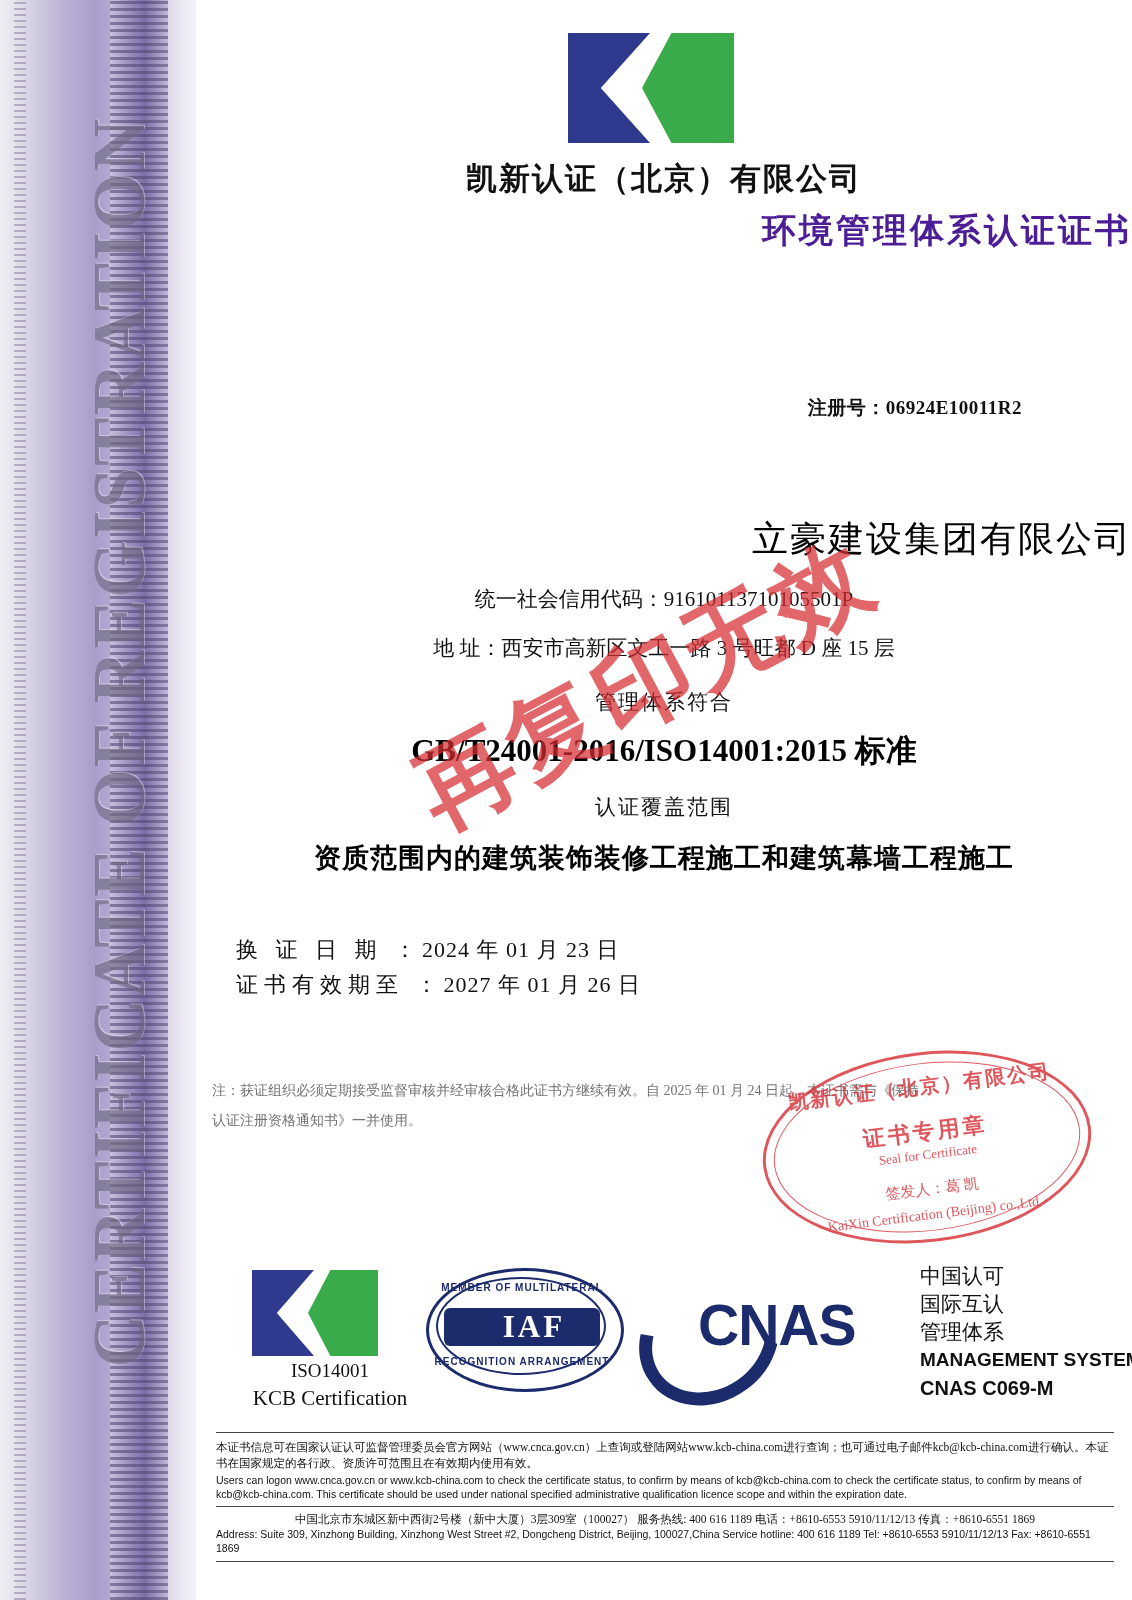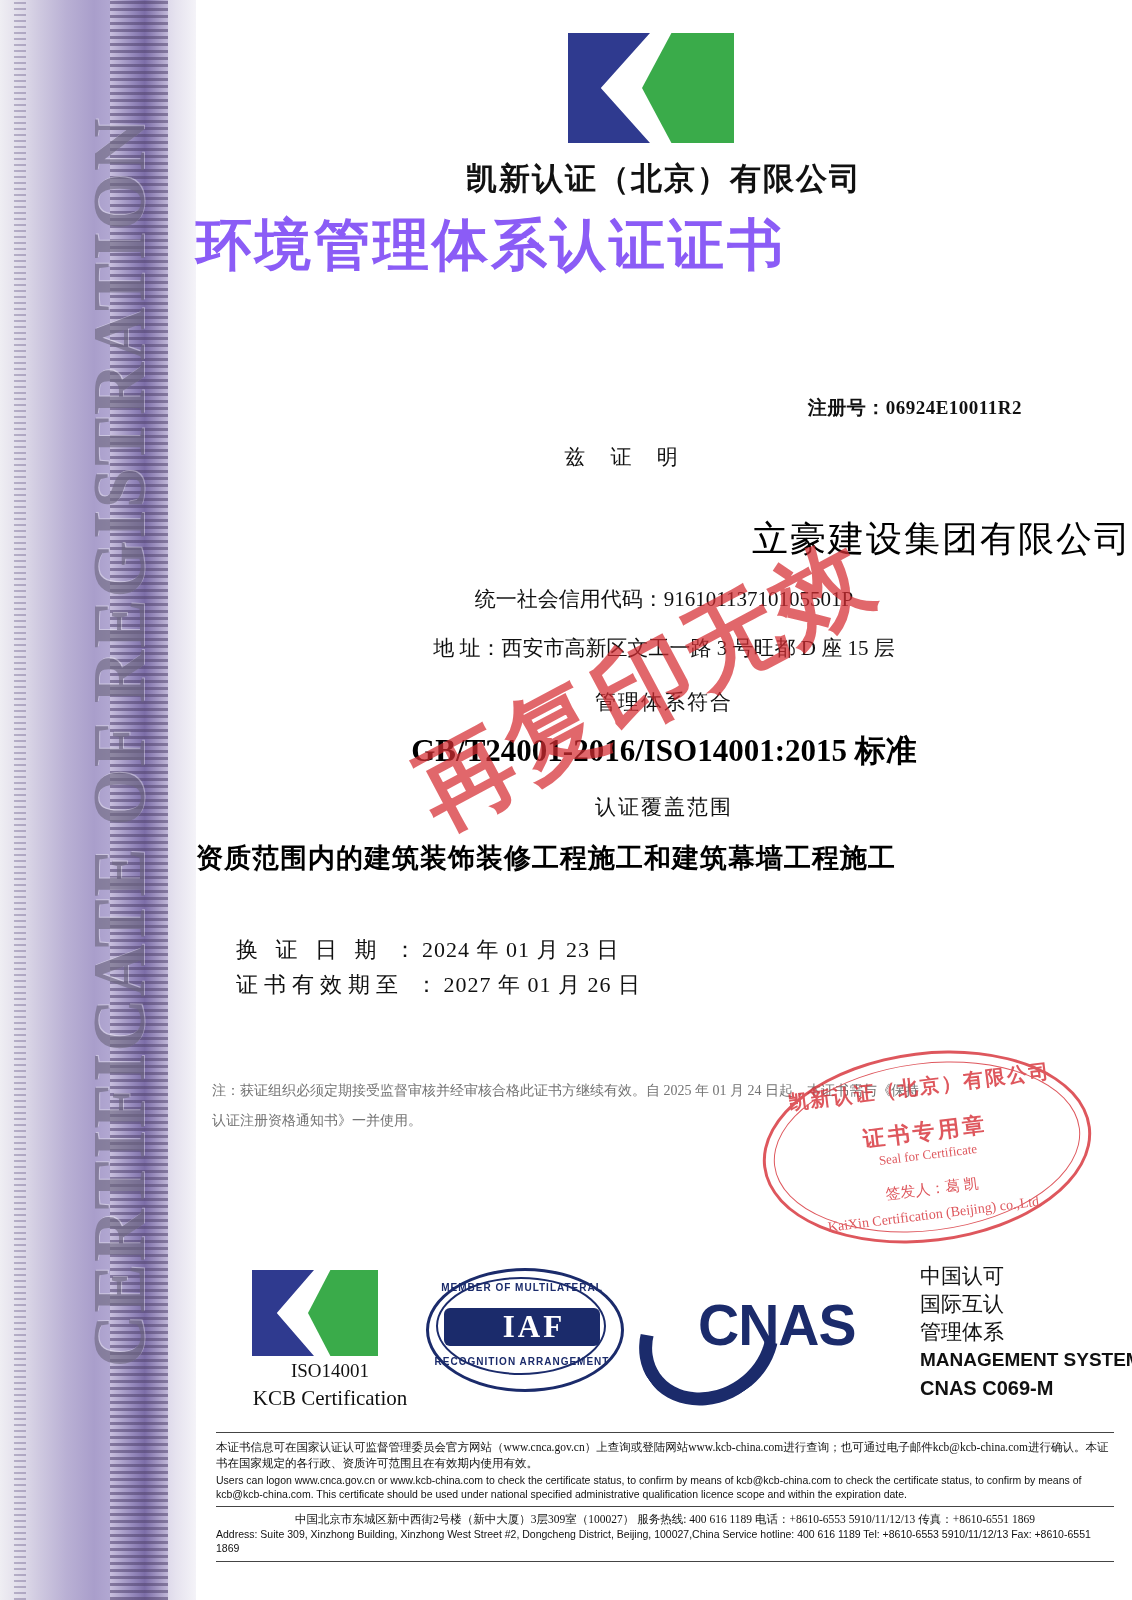--- a/index.html
+++ b/index.html
@@ -89,26 +89,26 @@
     text-align: center;
     font-family: "Liberation Serif", serif;
     font-weight: bold;
     font-size: 31px;
     letter-spacing: 2px;
     color: #111;
   }
   .cert-title {
     position: absolute;
     left: 0; top: 208px; width: 936px;
-    text-align: left;
+    text-align: right;
     font-family: "Liberation Serif", serif;
     font-weight: bold;
-    font-size: 56px;
+    font-size: 34px;
     letter-spacing: 3px;
-    color: #8b5cf6;
+    color: #4c1d95;
   }
 
   .reg-no {
     position: absolute;
     right: 110px; top: 395px;
     font-size: 19px;
     font-weight: bold;
     color: #111;
     letter-spacing: .5px;
   }
@@ -148,20 +148,21 @@
     text-align: center;
     font-weight: bold;
     font-size: 31px;
     letter-spacing: 0px;
     color: #000;
   }
   .scope-label { top: 793px; letter-spacing: 2px; }
   .scope-text {
     position: absolute;
     left: 0; top: 840px; width: 936px;
+    text-align: center;
     font-weight: bold;
     font-size: 27px;
     letter-spacing: 1px;
     color: #000;
   }
 
   .dates {
     position: absolute;
     left: 40px; top: 932px;
     font-size: 22px;
@@ -334,21 +335,20 @@
   <div class="logo">
     <div class="blue"></div>
     <div class="green"></div>
   </div>
 
   <div class="org-name">凯新认证（北京）有限公司</div>
   <div class="cert-title">环境管理体系认证证书</div>
 
   <div class="reg-no">注册号：06924E10011R2</div>
 
-  <div class="hereby">兹 证 明</div>
 
   <div class="company">立豪建设集团有限公司</div>
   <div class="line-center credit-code">统一社会信用代码：91610113710105501P</div>
   <div class="line-center address">地 址：西安市高新区文工一路 3 号旺都 D 座 15 层</div>
   <div class="line-center conform">管理体系符合</div>
 
   <div class="standard">GB/T24001-2016/ISO14001:2015 标准</div>
   <div class="line-center scope-label">认证覆盖范围</div>
   <div class="scope-text">资质范围内的建筑装饰装修工程施工和建筑幕墙工程施工</div>
 

